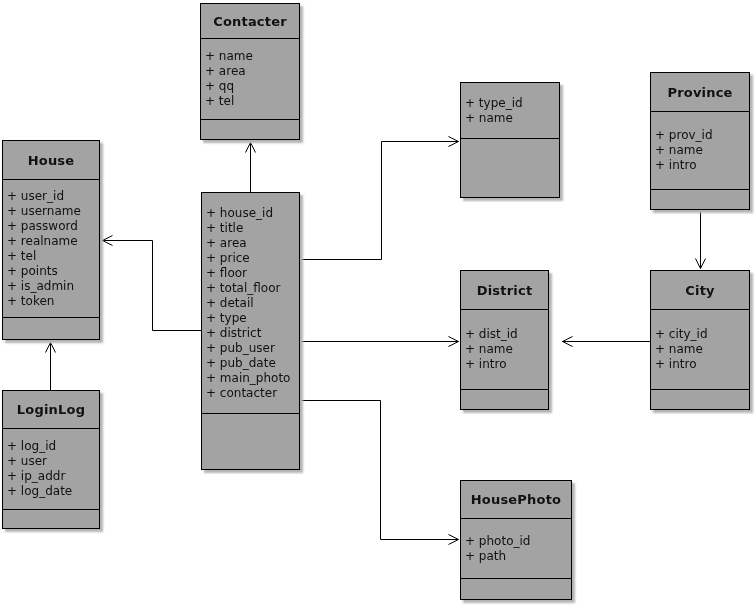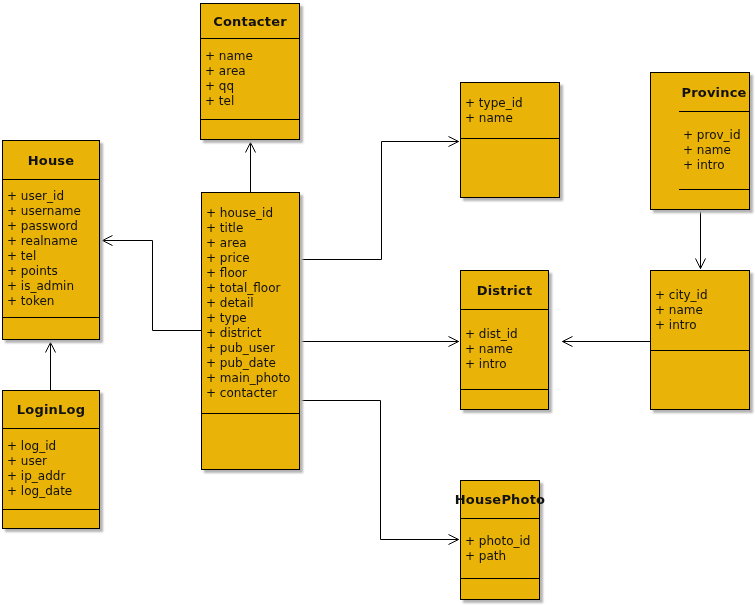--- a/index.html
+++ b/index.html
@@ -12,21 +12,21 @@
     font-family: "DejaVu Sans", "Liberation Sans", sans-serif;
   }
   #edges {
     position: absolute;
     left: 0; top: 0;
     z-index: 1;
   }
   .class-box {
     position: absolute;
     z-index: 2;
-    background: #eab308;
+    background: #a3a3a3;
     border: 1px solid #000000;
     box-sizing: border-box;
     box-shadow: 3px 3px 2px #b4b4b4;
     display: flex;
     flex-direction: column;
   }
   .class-title {
     box-sizing: border-box;
     border-bottom: 1px solid #000000;
     display: flex;
@@ -118,57 +118,58 @@
         </div>
         <div class="class-methods"></div>
       </div>
       <div class="class-box" style="left: 460px; top: 82px; width: 100px; height: 116px;">
         <div class="class-attrs" style="height: 56px;">
           <div class="class-attr">+ type_id</div>
           <div class="class-attr">+ name</div>
         </div>
         <div class="class-methods"></div>
       </div>
-      <div class="class-box" style="left: 650px; top: 72px; width: 100px; height: 138px; padding-left: 28px;">
+      <div class="class-box" style="left: 650px; top: 72px; width: 100px; height: 138px;">
         <div class="class-title" style="height: 39px;">Province</div>
         <div class="class-attrs" style="height: 78px;">
           <div class="class-attr">+ prov_id</div>
           <div class="class-attr">+ name</div>
           <div class="class-attr">+ intro</div>
         </div>
         <div class="class-methods"></div>
       </div>
       <div class="class-box" style="left: 460px; top: 270px; width: 89px; height: 140px;">
         <div class="class-title" style="height: 39px;">District</div>
         <div class="class-attrs" style="height: 80px;">
           <div class="class-attr">+ dist_id</div>
           <div class="class-attr">+ name</div>
           <div class="class-attr">+ intro</div>
         </div>
         <div class="class-methods"></div>
       </div>
       <div class="class-box" style="left: 650px; top: 270px; width: 100px; height: 140px;">
+        <div class="class-title" style="height: 39px;">City</div>
         <div class="class-attrs" style="height: 80px;">
           <div class="class-attr">+ city_id</div>
           <div class="class-attr">+ name</div>
           <div class="class-attr">+ intro</div>
         </div>
         <div class="class-methods"></div>
       </div>
       <div class="class-box" style="left: 2px; top: 390px; width: 98px; height: 139px;">
         <div class="class-title" style="height: 38px;">LoginLog</div>
         <div class="class-attrs" style="height: 81px;">
           <div class="class-attr">+ log_id</div>
           <div class="class-attr">+ user</div>
           <div class="class-attr">+ ip_addr</div>
           <div class="class-attr">+ log_date</div>
         </div>
         <div class="class-methods"></div>
       </div>
-      <div class="class-box" style="left: 460px; top: 480px; width: 80px; height: 120px;">
+      <div class="class-box" style="left: 460px; top: 480px; width: 112px; height: 120px;">
         <div class="class-title" style="height: 38px;">HousePhoto</div>
         <div class="class-attrs" style="height: 60px;">
           <div class="class-attr">+ photo_id</div>
           <div class="class-attr">+ path</div>
         </div>
         <div class="class-methods"></div>
       </div>
     </div>
 </div>
 

